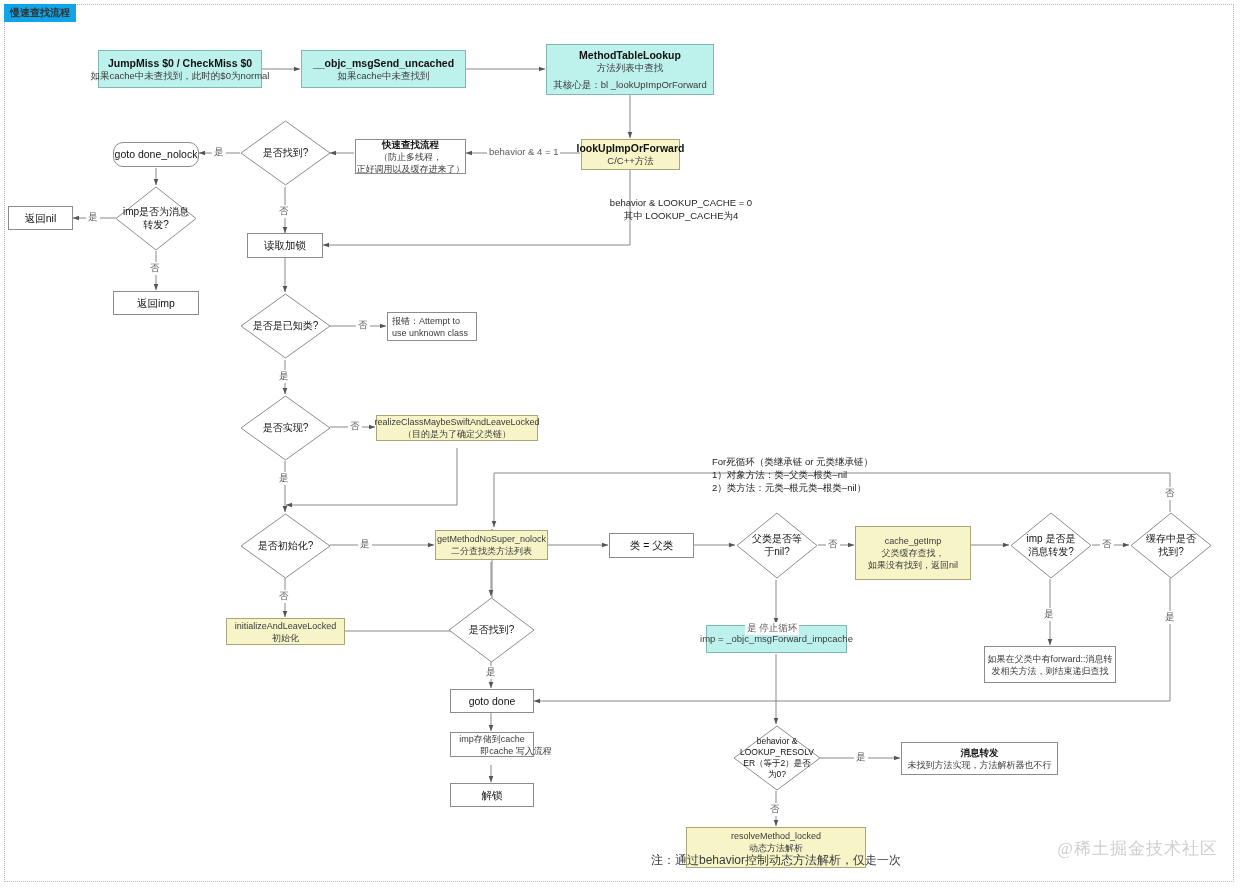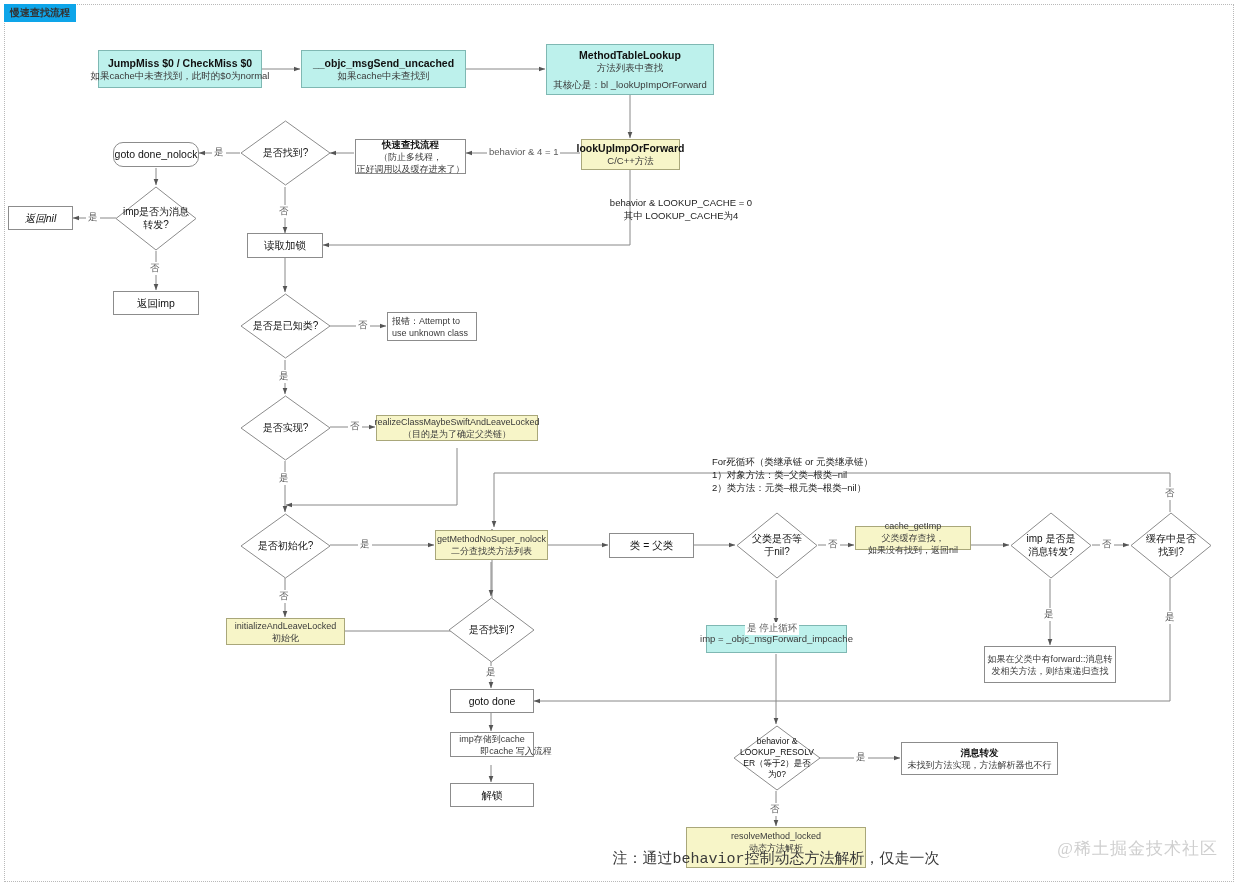--- a/index.html
+++ b/index.html
@@ -158,21 +158,21 @@
   <div class="diamond" style="left:115px;top:186px;width:82px;height:65px;">
     <svg class="dshape" viewBox="0 0 82 65" xmlns="http://www.w3.org/2000/svg">
         <polygon points="41,1 81,32.5 41,64 1,32.5" fill="#fff" stroke="#8c8c8c" stroke-width="1"></polygon>
       </svg>
     <div class="dlabel">
       <span>imp是否为消息</span>
       <span>转发?</span>
     </div>
   </div>
 
-  <div class="node plain" style="left:8px;top:206px;width:65px;height:24px;font-style:italic;">
+  <div class="node plain" style="left:8px;top:206px;width:65px;height:24px;">
     <div class="t1">返回nil</div>
   </div>
 
   <div class="node plain" style="left:113px;top:291px;width:86px;height:24px;">
     <div class="t1">返回imp</div>
   </div>
 
   <div class="node plain" style="left:247px;top:233px;width:76px;height:25px;">
     <div class="t1">读取加锁</div>
   </div>
@@ -231,21 +231,21 @@
   <div class="diamond" style="left:736px;top:512px;width:82px;height:67px;">
     <svg class="dshape" viewBox="0 0 82 67" xmlns="http://www.w3.org/2000/svg">
         <polygon points="41,1 81,33.5 41,66 1,33.5" fill="#fff" stroke="#8c8c8c" stroke-width="1"></polygon>
       </svg>
     <div class="dlabel">
       <span>父类是否等</span>
       <span>于nil?</span>
     </div>
   </div>
 
-  <div class="node yellow" style="left:855px;top:526px;width:116px;height:24px;">
+  <div class="node yellow" style="left:855px;top:526px;width:116px;height:54px;">
     <div class="t2" style="font-size:9px;">cache_getImp</div>
     <div class="t2" style="font-size:9px;">父类缓存查找，</div>
     <div class="t2" style="font-size:9px;">如果没有找到，返回nil</div>
   </div>
 
   <div class="diamond" style="left:1010px;top:512px;width:82px;height:67px;">
     <svg class="dshape" viewBox="0 0 82 67" xmlns="http://www.w3.org/2000/svg">
         <polygon points="41,1 81,33.5 41,66 1,33.5" fill="#fff" stroke="#8c8c8c" stroke-width="1"></polygon>
       </svg>
     <div class="dlabel">
@@ -308,21 +308,21 @@
   </div>
 
   <div class="node plain" style="left:901px;top:742px;width:157px;height:33px;">
     <div class="t1 bold" style="font-size:9.5px;">消息转发</div>
     <div class="t2" style="font-size:9px;">未找到方法实现，方法解析器也不行</div>
   </div>
 
   <div class="node yellow" style="left:686px;top:827px;width:180px;height:41px;">
     <div class="t2" style="font-size:9px;">resolveMethod_locked</div>
     <div class="t2" style="font-size:9px;">动态方法解析</div>
-    <div class="t2" style="font-size:15px;font-family:Liberation Mono, monospace;">注：通过behavior控制动态方法解析，仅走一次</div>
+    <div class="t2" style="font-size:12px;">注：通过behavior控制动态方法解析，仅走一次</div>
   </div>
 
   <div class="elabel" style="left:487px;top:146px;">behavior &amp; 4 = 1</div>
   <div class="elabel" style="left:212px;top:146px;">是</div>
   <div class="elabel" style="left:277px;top:205px;">否</div>
   <div class="elabel" style="left:86px;top:211px;">是</div>
   <div class="elabel" style="left:148px;top:262px;">否</div>
   <div class="elabel" style="left:356px;top:319px;">否</div>
   <div class="elabel" style="left:277px;top:370px;">是</div>
   <div class="elabel" style="left:348px;top:420px;">否</div>

